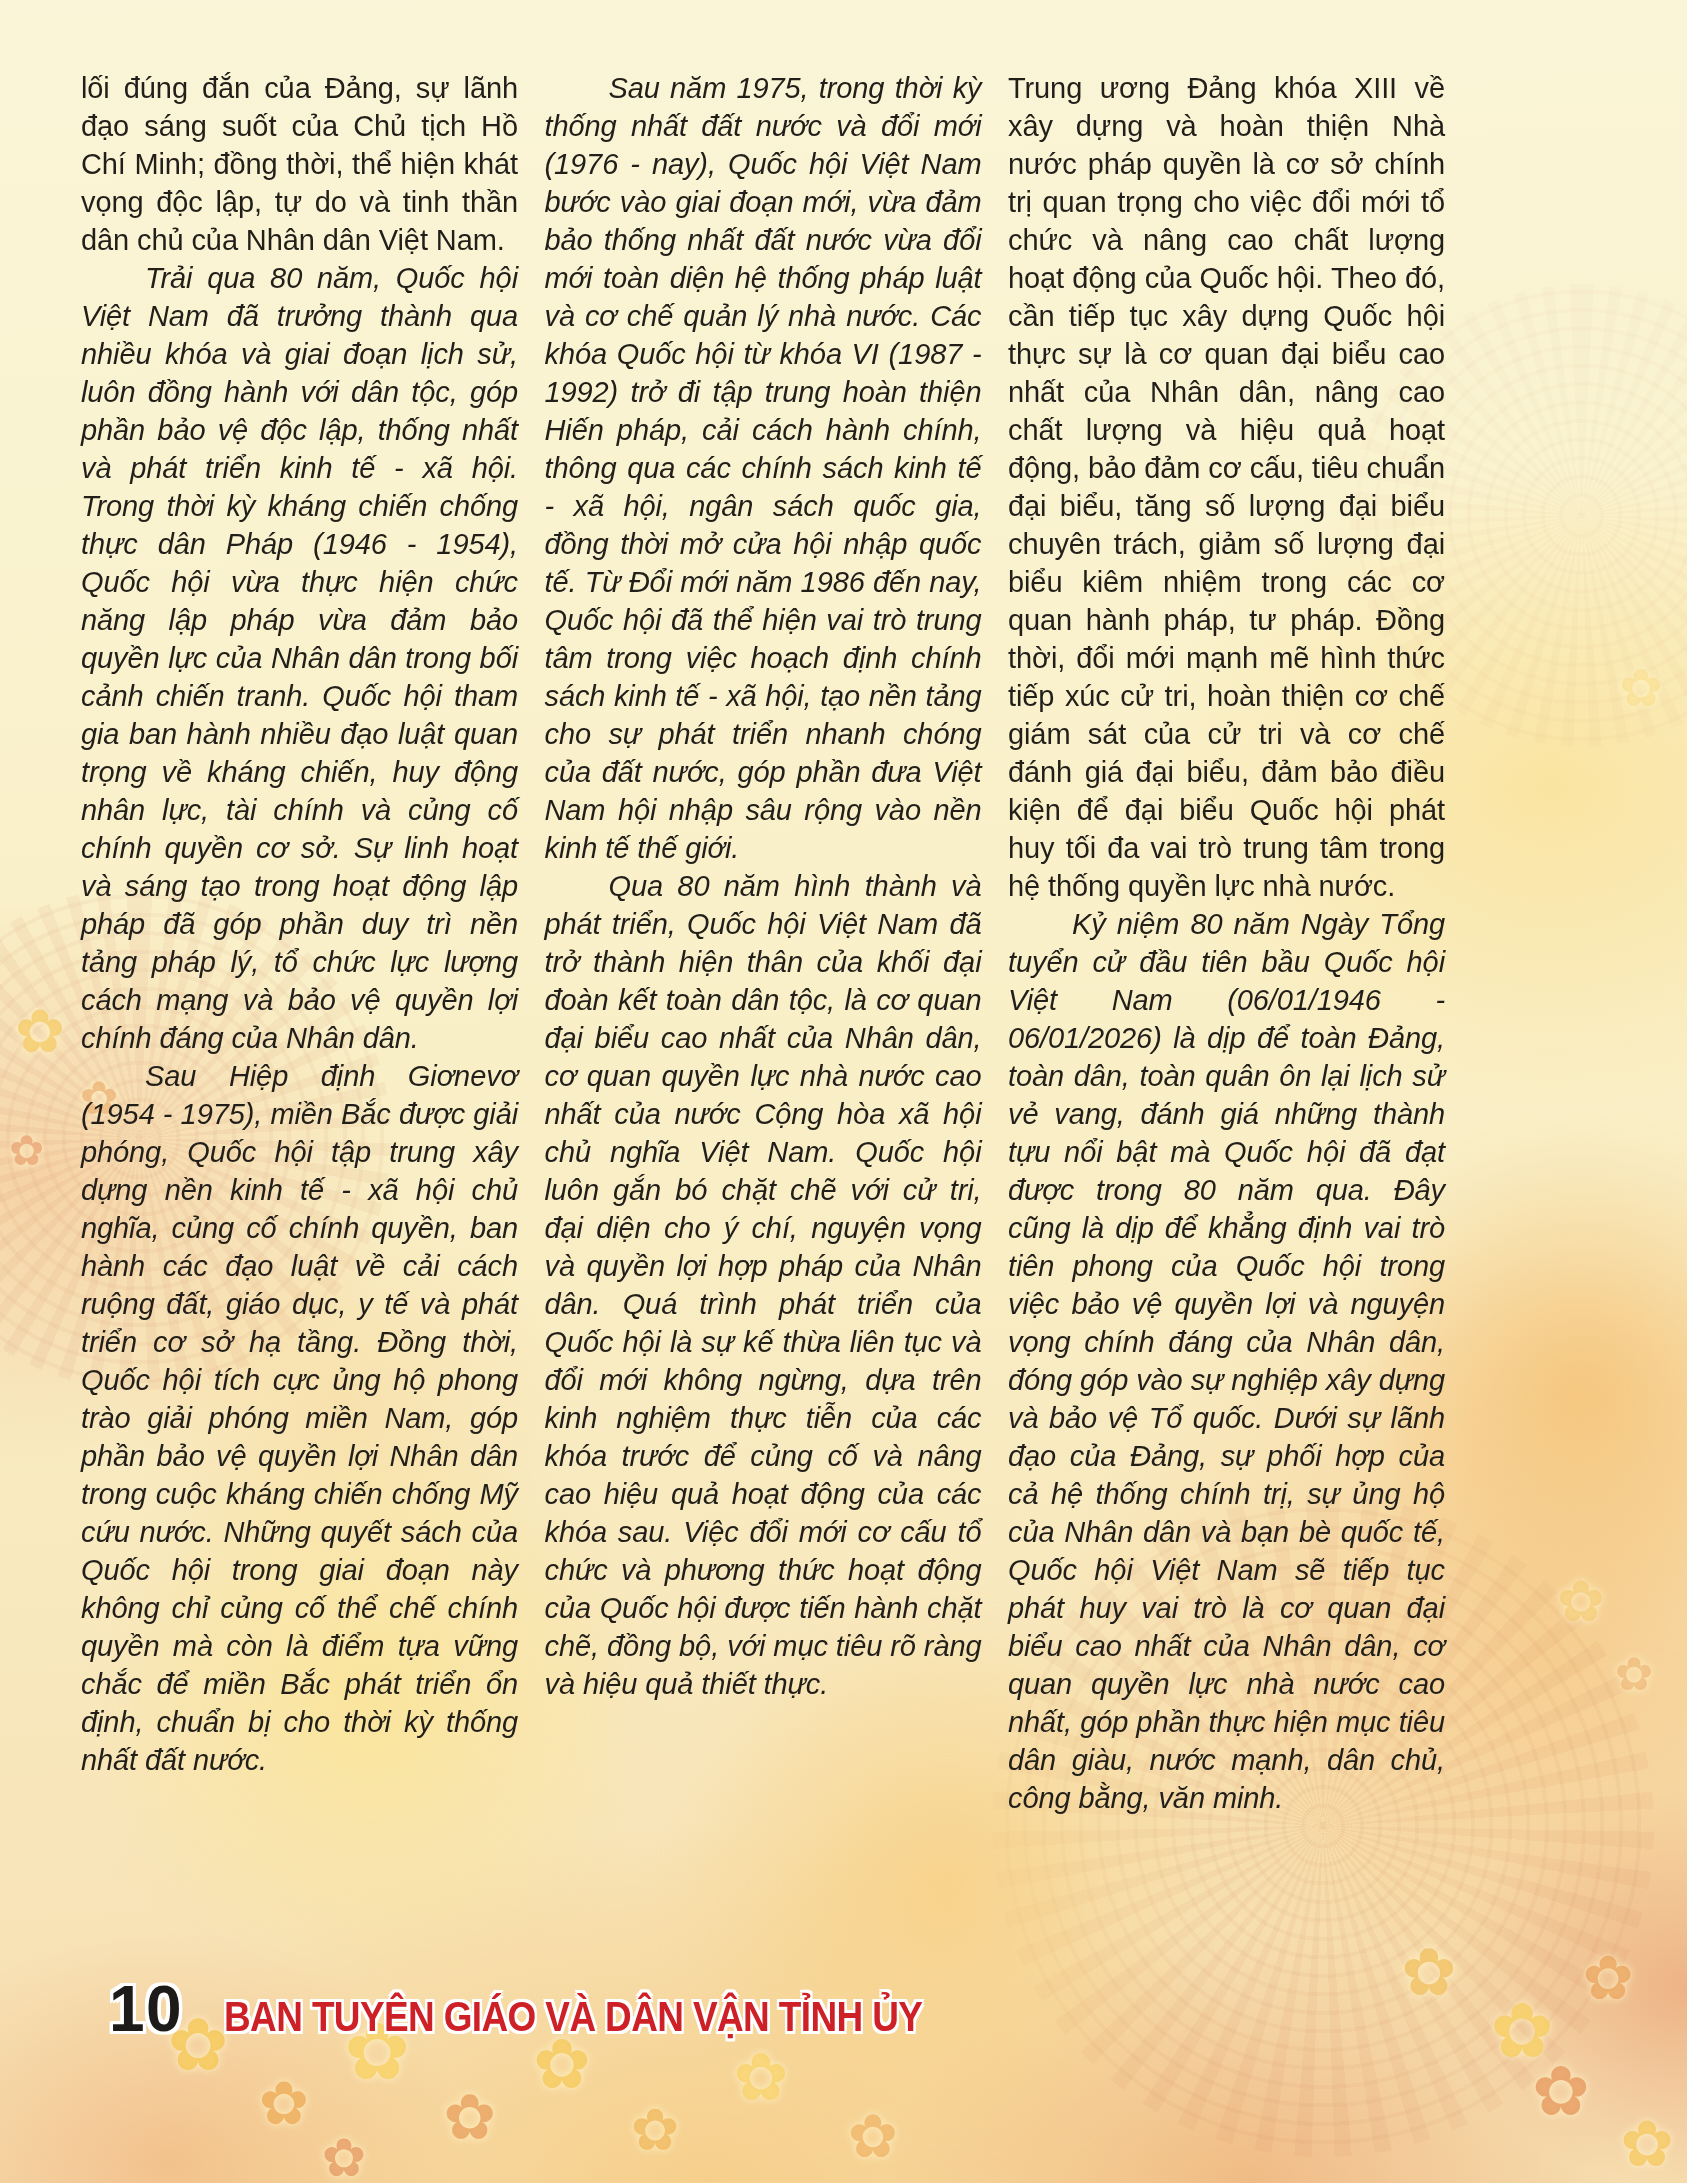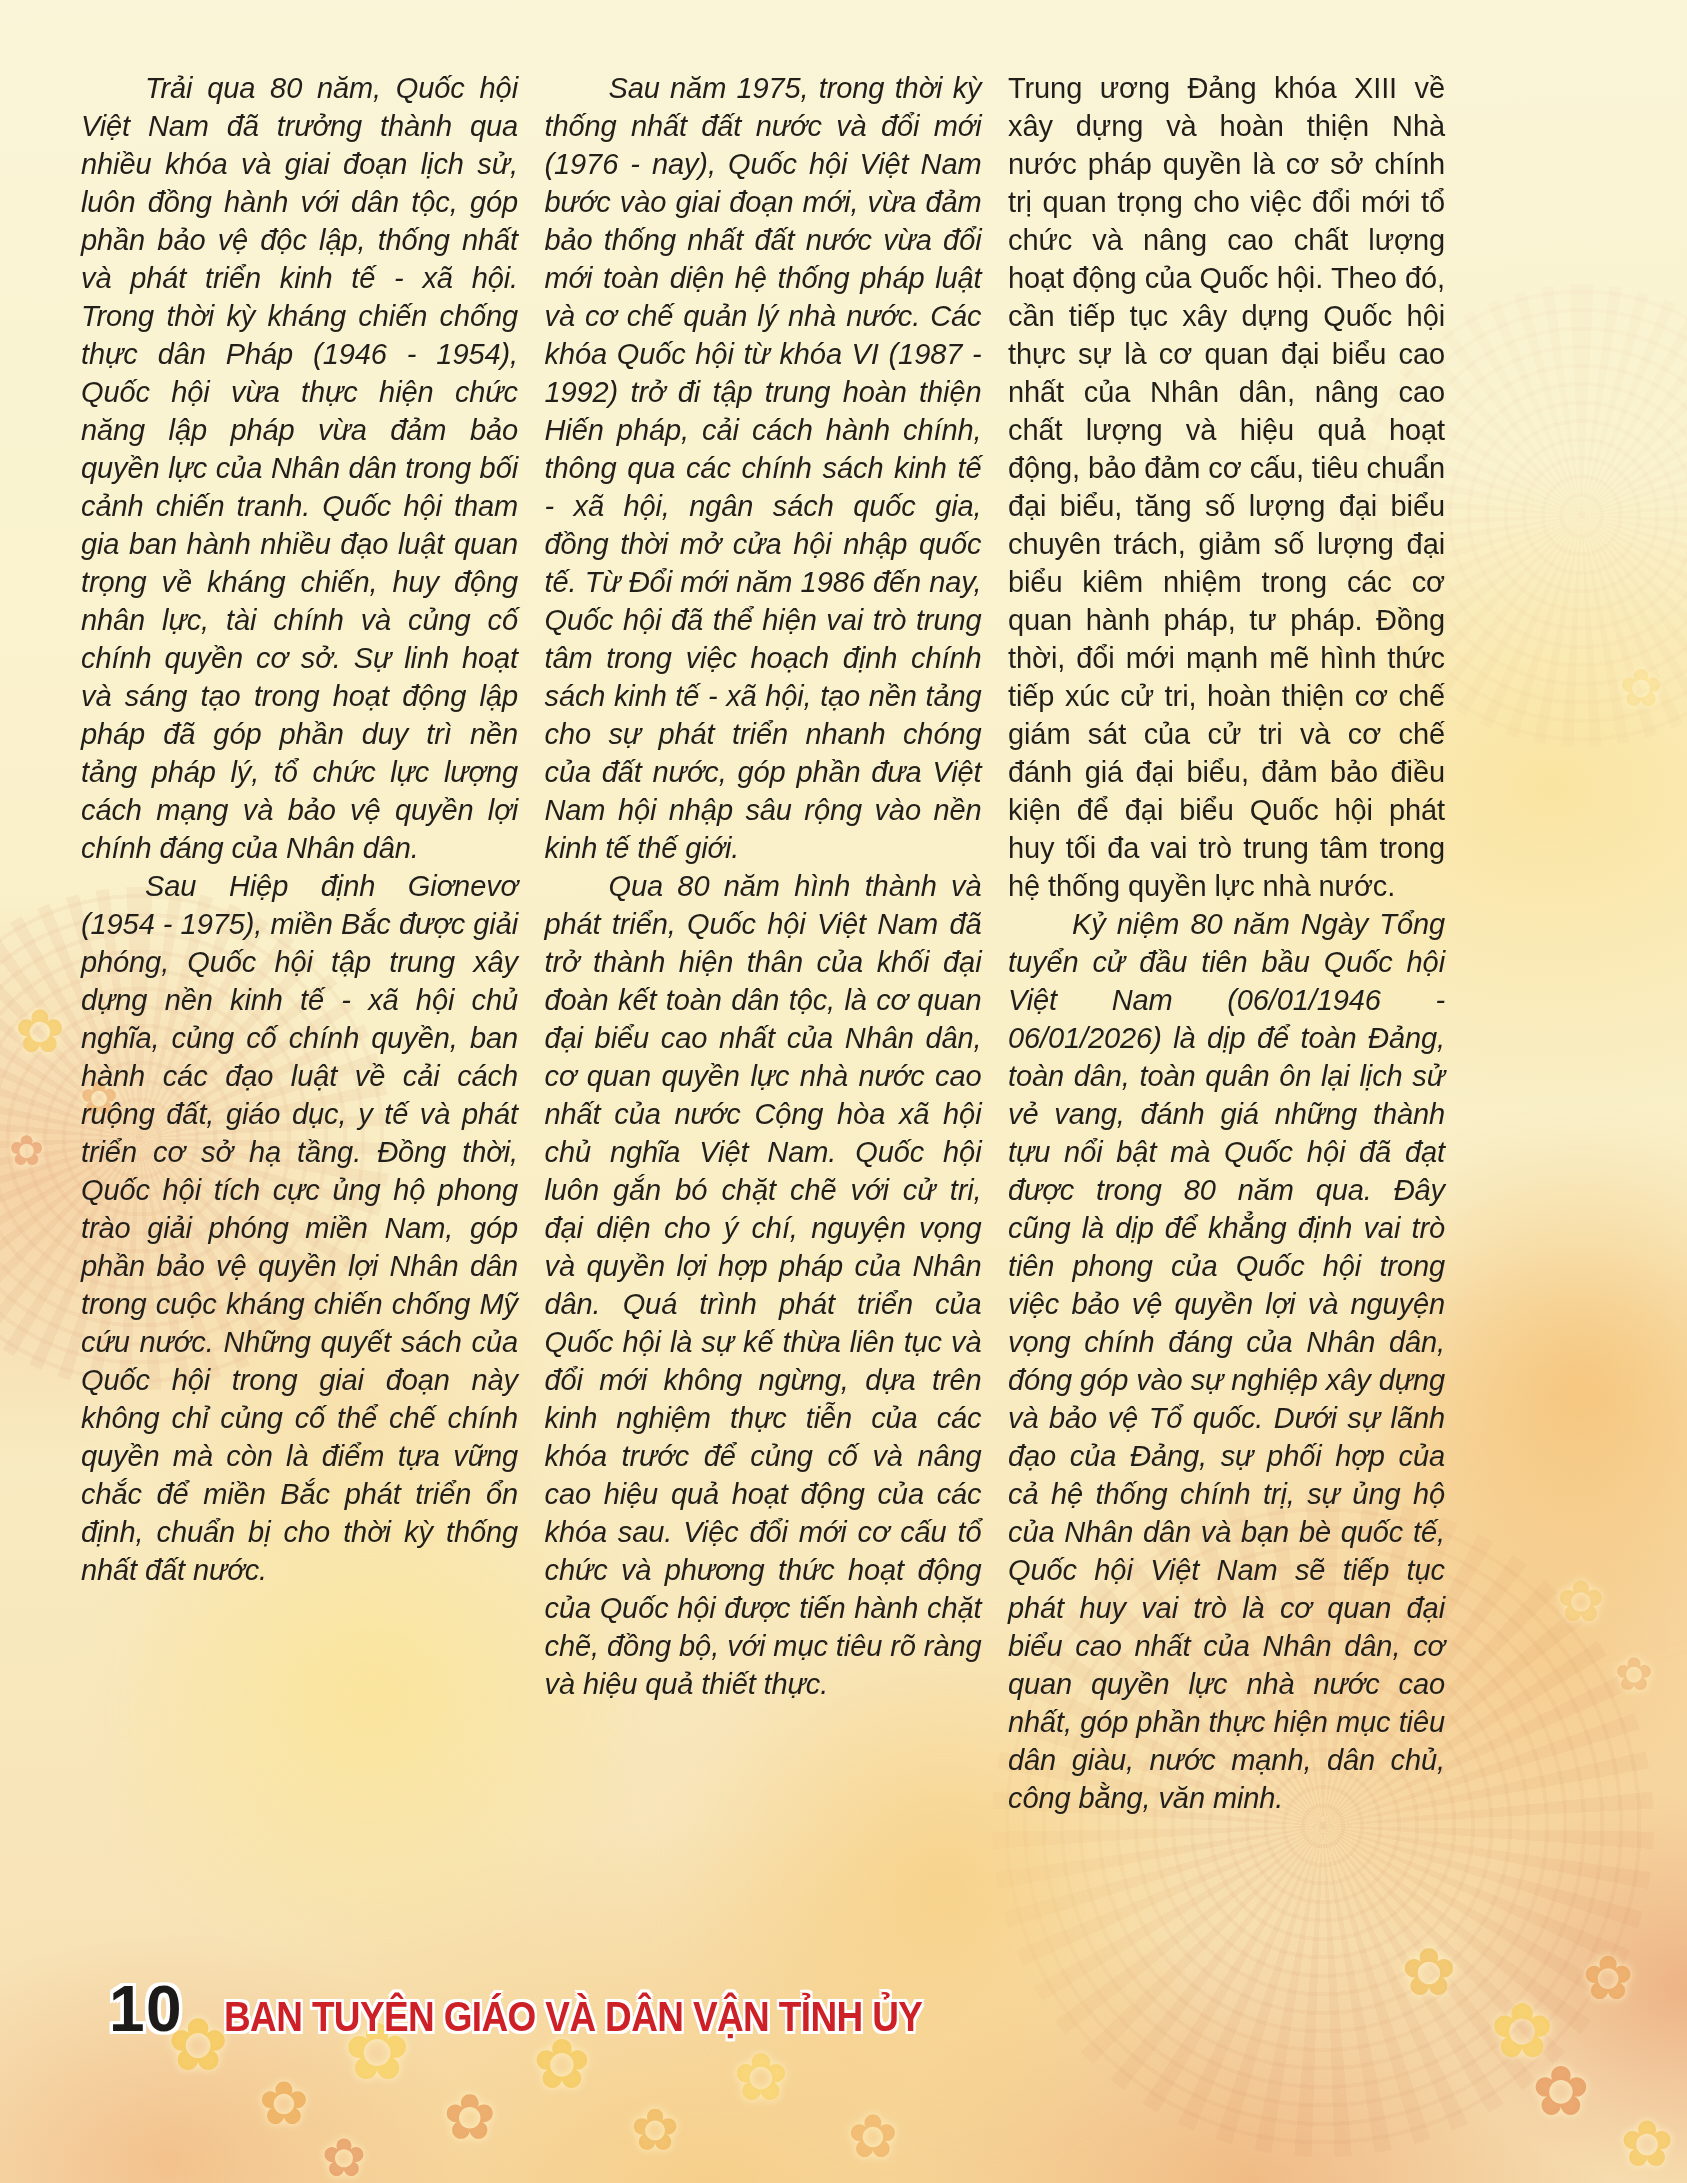--- a/index.html
+++ b/index.html
@@ -97,20 +97,21 @@
   <span class="flower" style="left:1522px;top:2031px;font-size:76px;color:rgba(246,202,92,0.78);">✿</span>
   <span class="flower" style="left:1608px;top:1978px;font-size:61px;color:rgba(232,156,82,0.7);">✿</span>
   <span class="flower" style="left:1561px;top:2091px;font-size:69px;color:rgba(226,138,76,0.68);">✿</span>
   <span class="flower" style="left:1647px;top:2144px;font-size:64px;color:rgba(244,196,88,0.72);">✿</span>
   <span class="flower" style="left:1581px;top:1601px;font-size:57px;color:rgba(242,192,92,0.5);">✿</span>
   <span class="flower" style="left:1634px;top:1674px;font-size:46px;color:rgba(230,158,86,0.45);">✿</span>
   <span class="flower" style="left:1641px;top:688px;font-size:52px;color:rgba(246,210,110,0.4);">✿</span>
 
   <main class="columns">
     <section class="col" style="color: rgb(34, 31, 26);">
+        <p>lối đúng đắn của Đảng, sự lãnh đạo sáng suốt của Chủ tịch Hồ Chí Minh; đồng thời, thể hiện khát vọng độc lập, tự do và tinh thần dân chủ của Nhân dân Việt Nam.</p>
         <p class="indent">Trải qua 80 năm, Quốc hội Việt Nam đã trưởng thành qua nhiều khóa và giai đoạn lịch sử, luôn đồng hành với dân tộc, góp phần bảo vệ độc lập, thống nhất và phát triển kinh tế - xã hội. Trong thời kỳ kháng chiến chống thực dân Pháp (1946 - 1954), Quốc hội vừa thực hiện chức năng lập pháp vừa đảm bảo quyền lực của Nhân dân trong bối cảnh chiến tranh. Quốc hội tham gia ban hành nhiều đạo luật quan trọng về kháng chiến, huy động nhân lực, tài chính và củng cố chính quyền cơ sở. Sự linh hoạt và sáng tạo trong hoạt động lập pháp đã góp phần duy trì nền tảng pháp lý, tổ chức lực lượng cách mạng và bảo vệ quyền lợi chính đáng của Nhân dân.</p>
         <p class="indent">Sau Hiệp định Giơnevơ (1954 - 1975), miền Bắc được giải phóng, Quốc hội tập trung xây dựng nền kinh tế - xã hội chủ nghĩa, củng cố chính quyền, ban hành các đạo luật về cải cách ruộng đất, giáo dục, y tế và phát triển cơ sở hạ tầng. Đồng thời, Quốc hội tích cực ủng hộ phong trào giải phóng miền Nam, góp phần bảo vệ quyền lợi Nhân dân trong cuộc kháng chiến chống Mỹ cứu nước. Những quyết sách của Quốc hội trong giai đoạn này không chỉ củng cố thể chế chính quyền mà còn là điểm tựa vững chắc để miền Bắc phát triển ổn định, chuẩn bị cho thời kỳ thống nhất đất nước.</p>
       </section>
     <section class="col" style="color: rgb(34, 31, 26);">
         <p class="indent">Sau năm 1975, trong thời kỳ thống nhất đất nước và đổi mới (1976 - nay), Quốc hội Việt Nam bước vào giai đoạn mới, vừa đảm bảo thống nhất đất nước vừa đổi mới toàn diện hệ thống pháp luật và cơ chế quản lý nhà nước. Các khóa Quốc hội từ khóa VI (1987 - 1992) trở đi tập trung hoàn thiện Hiến pháp, cải cách hành chính, thông qua các chính sách kinh tế - xã hội, ngân sách quốc gia, đồng thời mở cửa hội nhập quốc tế. Từ Đổi mới năm 1986 đến nay, Quốc hội đã thể hiện vai trò trung tâm trong việc hoạch định chính sách kinh tế - xã hội, tạo nền tảng cho sự phát triển nhanh chóng của đất nước, góp phần đưa Việt Nam hội nhập sâu rộng vào nền kinh tế thế giới.</p>
         <p class="indent">Qua 80 năm hình thành và phát triển, Quốc hội Việt Nam đã trở thành hiện thân của khối đại đoàn kết toàn dân tộc, là cơ quan đại biểu cao nhất của Nhân dân, cơ quan quyền lực nhà nước cao nhất của nước Cộng hòa xã hội chủ nghĩa Việt Nam. Quốc hội luôn gắn bó chặt chẽ với cử tri, đại diện cho ý chí, nguyện vọng và quyền lợi hợp pháp của Nhân dân. Quá trình phát triển của Quốc hội là sự kế thừa liên tục và đổi mới không ngừng, dựa trên kinh nghiệm thực tiễn của các khóa trước để củng cố và nâng cao hiệu quả hoạt động của các khóa sau. Việc đổi mới cơ cấu tổ chức và phương thức hoạt động của Quốc hội được tiến hành chặt chẽ, đồng bộ, với mục tiêu rõ ràng và hiệu quả thiết thực.</p>
       </section>
     <section class="col" style="color: rgb(34, 31, 26);">
         <p>Trung ương Đảng khóa XIII về xây dựng và hoàn thiện Nhà nước pháp quyền là cơ sở chính trị quan trọng cho việc đổi mới tổ chức và nâng cao chất lượng hoạt động của Quốc hội. Theo đó, cần tiếp tục xây dựng Quốc hội thực sự là cơ quan đại biểu cao nhất của Nhân dân, nâng cao chất lượng và hiệu quả hoạt động, bảo đảm cơ cấu, tiêu chuẩn đại biểu, tăng số lượng đại biểu chuyên trách, giảm số lượng đại biểu kiêm nhiệm trong các cơ quan hành pháp, tư pháp. Đồng thời, đổi mới mạnh mẽ hình thức tiếp xúc cử tri, hoàn thiện cơ chế giám sát của cử tri và cơ chế đánh giá đại biểu, đảm bảo điều kiện để đại biểu Quốc hội phát huy tối đa vai trò trung tâm trong hệ thống quyền lực nhà nước.</p>
         <p class="indent">Kỷ niệm 80 năm Ngày Tổng tuyển cử đầu tiên bầu Quốc hội Việt Nam (06/01/1946 - 06/01/2026) là dịp để toàn Đảng, toàn dân, toàn quân ôn lại lịch sử vẻ vang, đánh giá những thành tựu nổi bật mà Quốc hội đã đạt được trong 80 năm qua. Đây cũng là dịp để khẳng định vai trò tiên phong của Quốc hội trong việc bảo vệ quyền lợi và nguyện vọng chính đáng của Nhân dân, đóng góp vào sự nghiệp xây dựng và bảo vệ Tổ quốc. Dưới sự lãnh đạo của Đảng, sự phối hợp của cả hệ thống chính trị, sự ủng hộ của Nhân dân và bạn bè quốc tế, Quốc hội Việt Nam sẽ tiếp tục phát huy vai trò là cơ quan đại biểu cao nhất của Nhân dân, cơ quan quyền lực nhà nước cao nhất, góp phần thực hiện mục tiêu dân giàu, nước mạnh, dân chủ, công bằng, văn minh.</p>

